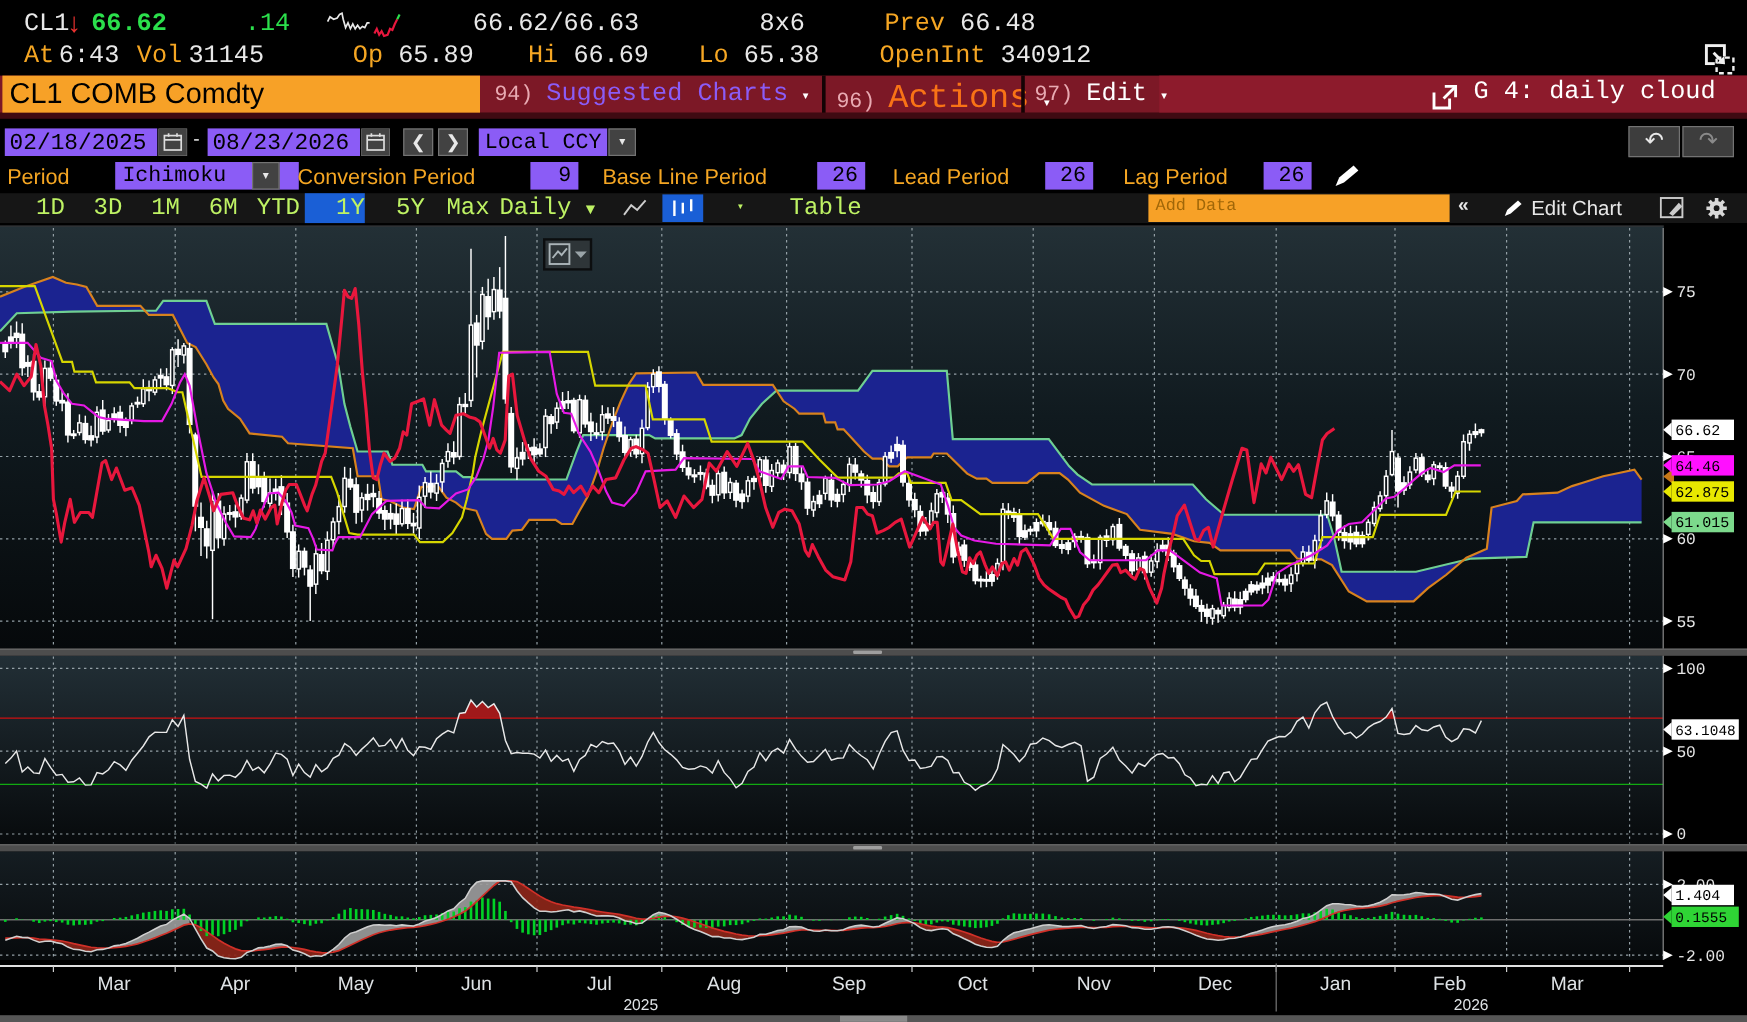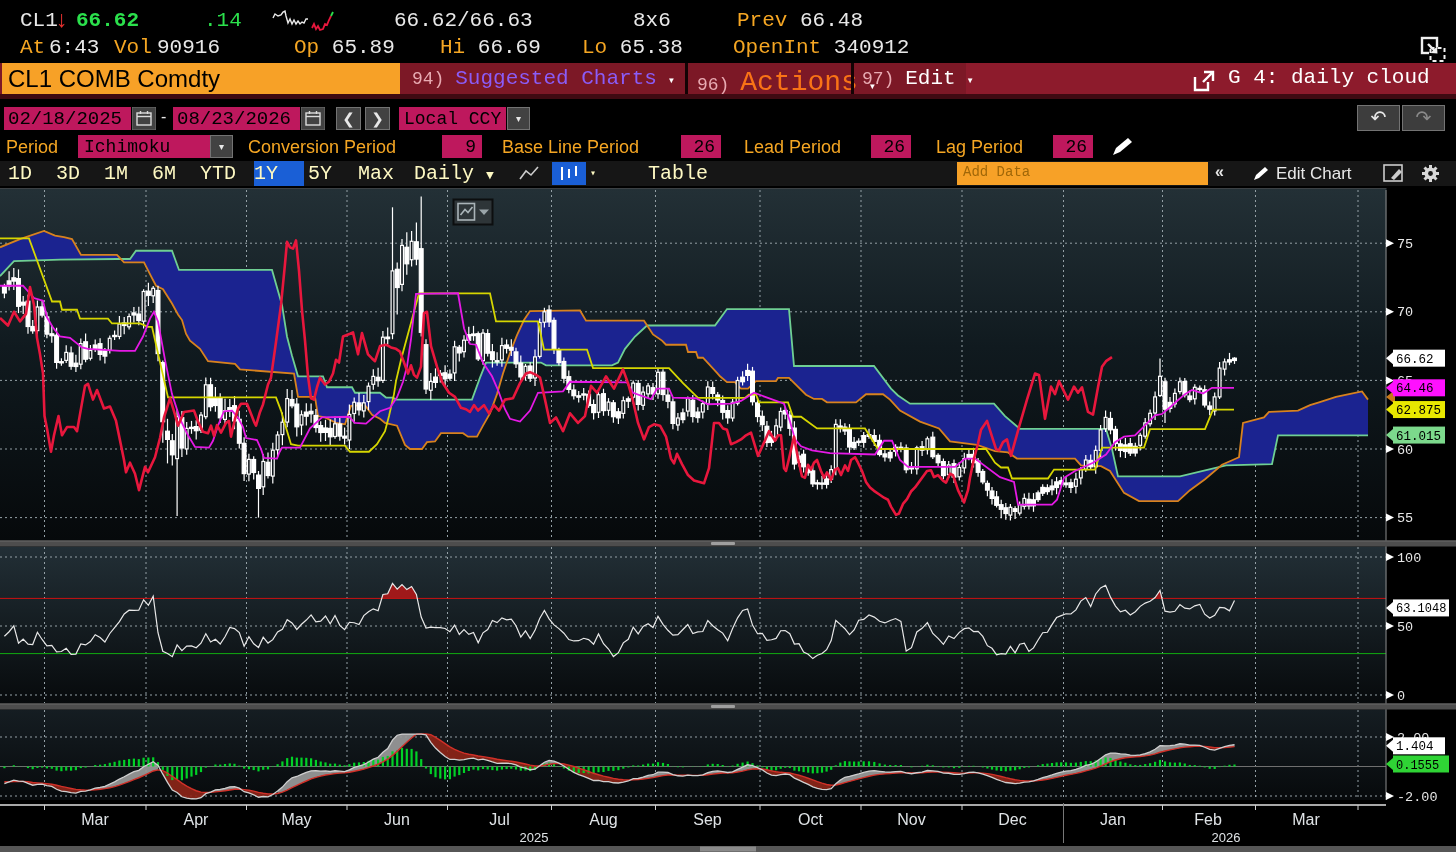--- a/index.html
+++ b/index.html
@@ -1,44 +1,44 @@
 <!DOCTYPE html>
 <html><head><meta charset="utf-8">
 <style>
 *{margin:0;padding:0;box-sizing:border-box}
 html,body{width:1456px;height:852px;background:#000;overflow:hidden}
 body{font-family:"Liberation Sans",sans-serif;position:relative}
 .ab{position:absolute;white-space:nowrap}
 .or{color:#f5a623}
 .wh{color:#e8e8e8}
-.obox{background:#be185d;color:#000;position:absolute;font-family:"Liberation Mono",monospace;white-space:nowrap;overflow:hidden}
+.obox{background:#8b5cf6;color:#000;position:absolute;font-family:"Liberation Mono",monospace;white-space:nowrap;overflow:hidden}
 .gbtn{background:#424242;border:1px solid #737373;color:#e8e8e8;position:absolute;text-align:center}
 .r1,.r2{font-family:"Liberation Mono",monospace;font-size:21px}
 .mn{font-family:"Liberation Mono",monospace}
-.tab{position:absolute;top:161px;height:25px;color:#fef9c3;font-size:20px;text-align:left;line-height:26px;font-family:"Liberation Mono",monospace;white-space:nowrap}
+.tab{position:absolute;top:161px;height:25px;color:#bef264;font-size:20px;text-align:right;line-height:26px;font-family:"Liberation Mono",monospace;white-space:nowrap}
 </style></head>
 <body>
 
 <div class="ab r1 wh" style="left:20px;top:9px">CL1</div>
 <div class="ab" style="left:56px;top:6px;color:#e8312f;font-size:23px;font-weight:bold">↓</div>
 <div class="ab r1" style="left:76px;top:9px;color:#2be04c;font-weight:bold">66.62</div>
 <div class="ab r1" style="left:204px;top:9px;color:#2be04c">.14</div>
 <svg class="ab" style="left:271px;top:8px" width="66" height="30" viewBox="0 0 66 30">
  <polyline points="2,10 4,6 7,8 10,7 12,4 14,3 15,8 17,15 19,11 21,16 23,12 25,16 27,13 29,16 31,14 33,15 35,11 37,11" fill="none" stroke="#e8e8e8" stroke-width="1.4"></polyline>
  <polyline points="41,20 43,16 45,21 47,18 49,22 52,21 54,16 56,17 58,12 60,8" fill="none" stroke="#e8173d" stroke-width="1.8"></polyline>
  <polyline points="60,8 62,4" fill="none" stroke="#2be04c" stroke-width="1.8"></polyline>
 </svg>
 <div class="ab r1 wh" style="left:394px;top:9px">66.62/66.63</div>
 <div class="ab r1 wh" style="left:633px;top:9px">8x6</div>
 <div class="ab r1 or" style="left:737px;top:9px">Prev <span class="wh">66.48</span></div>
 
 <div class="ab r2 or" style="left:20px;top:36px">At</div>
 <div class="ab r2 wh" style="left:49px;top:36px">6:43</div>
 <div class="ab r2 or" style="left:114px;top:36px">Vol</div>
-<div class="ab r2 wh" style="left:157px;top:36px">90916</div>
+<div class="ab r2 wh" style="left:157px;top:36px">31145</div>
 <div class="ab r2 or" style="left:294px;top:36px">Op <span class="wh">65.89</span></div>
 <div class="ab r2 or" style="left:440px;top:36px">Hi <span class="wh">66.69</span></div>
 <div class="ab r2 or" style="left:582px;top:36px">Lo <span class="wh">65.38</span></div>
 <div class="ab r2 or" style="left:733px;top:36px">OpenInt <span class="wh">340912</span></div>
 <svg class="ab" style="left:1420px;top:36px" width="27" height="27" viewBox="0 0 27 27">
  <rect x="2" y="2" width="15" height="15" fill="none" stroke="#f0f0f0" stroke-width="2.4"></rect>
  <rect x="9" y="11" width="16" height="15" fill="#000"></rect>
  <rect x="10.5" y="12" width="14" height="13" fill="none" stroke="#f0f0f0" stroke-width="2" stroke-dasharray="4 3"></rect>
  <line x1="8" y1="8" x2="16" y2="16" stroke="#f0f0f0" stroke-width="2.4"></line>
  <polygon points="17.5,17.5 10.5,17 17,10.5" fill="#f0f0f0"></polygon>
@@ -79,21 +79,21 @@
  <line x1="15.5" y1="4" x2="15.5" y2="7" stroke="#ddd" stroke-width="1.4"></line>
 </svg>
 <div class="gbtn" style="left:336px;top:107px;width:25px;height:23px;font-size:15px;line-height:21px">❮</div>
 <div class="gbtn" style="left:365px;top:107px;width:25px;height:23px;font-size:15px;line-height:21px">❯</div>
 <div class="obox" style="left:399px;top:107px;width:107px;height:23px;font-size:18px;padding:2px 0 0 5px">Local CCY</div>
 <div class="gbtn" style="left:507px;top:107px;width:23px;height:23px;font-size:10px;line-height:22px">▾</div>
 <div class="gbtn" style="left:1357px;top:105px;width:43px;height:26px;font-size:19px;line-height:24px;background:#3d3d3d">↶</div>
 <div class="gbtn" style="left:1402px;top:105px;width:43px;height:26px;font-size:19px;line-height:24px;color:#8a8a8a;background:#3d3d3d">↷</div>
 
 <div class="ab or" style="left:6px;top:137px;font-size:18px">Period</div>
-<div class="obox" style="left:78px;top:135px;width:153px;height:23px;font-size:18px;padding:2px 0 0 6px">Ichimoku</div>
+<div class="obox" style="left:96px;top:135px;width:153px;height:23px;font-size:18px;padding:2px 0 0 6px">Ichimoku</div>
 <div class="gbtn" style="left:210px;top:135px;width:23px;height:23px;font-size:10px;line-height:22px">▾</div>
 <div class="ab or" style="left:248px;top:137px;font-size:18px">Conversion Period</div>
 <div class="obox" style="left:442px;top:135px;width:40px;height:23px;font-size:18px;padding:2px 6px 0 0;text-align:right">9</div>
 <div class="ab or" style="left:502px;top:137px;font-size:18px">Base Line Period</div>
 <div class="obox" style="left:681px;top:135px;width:40px;height:23px;font-size:18px;padding:2px 6px 0 0;text-align:right">26</div>
 <div class="ab or" style="left:744px;top:137px;font-size:18px">Lead Period</div>
 <div class="obox" style="left:871px;top:135px;width:40px;height:23px;font-size:18px;padding:2px 6px 0 0;text-align:right">26</div>
 <div class="ab or" style="left:936px;top:137px;font-size:18px">Lag Period</div>
 <div class="obox" style="left:1053px;top:135px;width:40px;height:23px;font-size:18px;padding:2px 6px 0 0;text-align:right">26</div>
 <svg class="ab" style="left:1110px;top:136px" width="26" height="22" viewBox="0 0 26 22">

